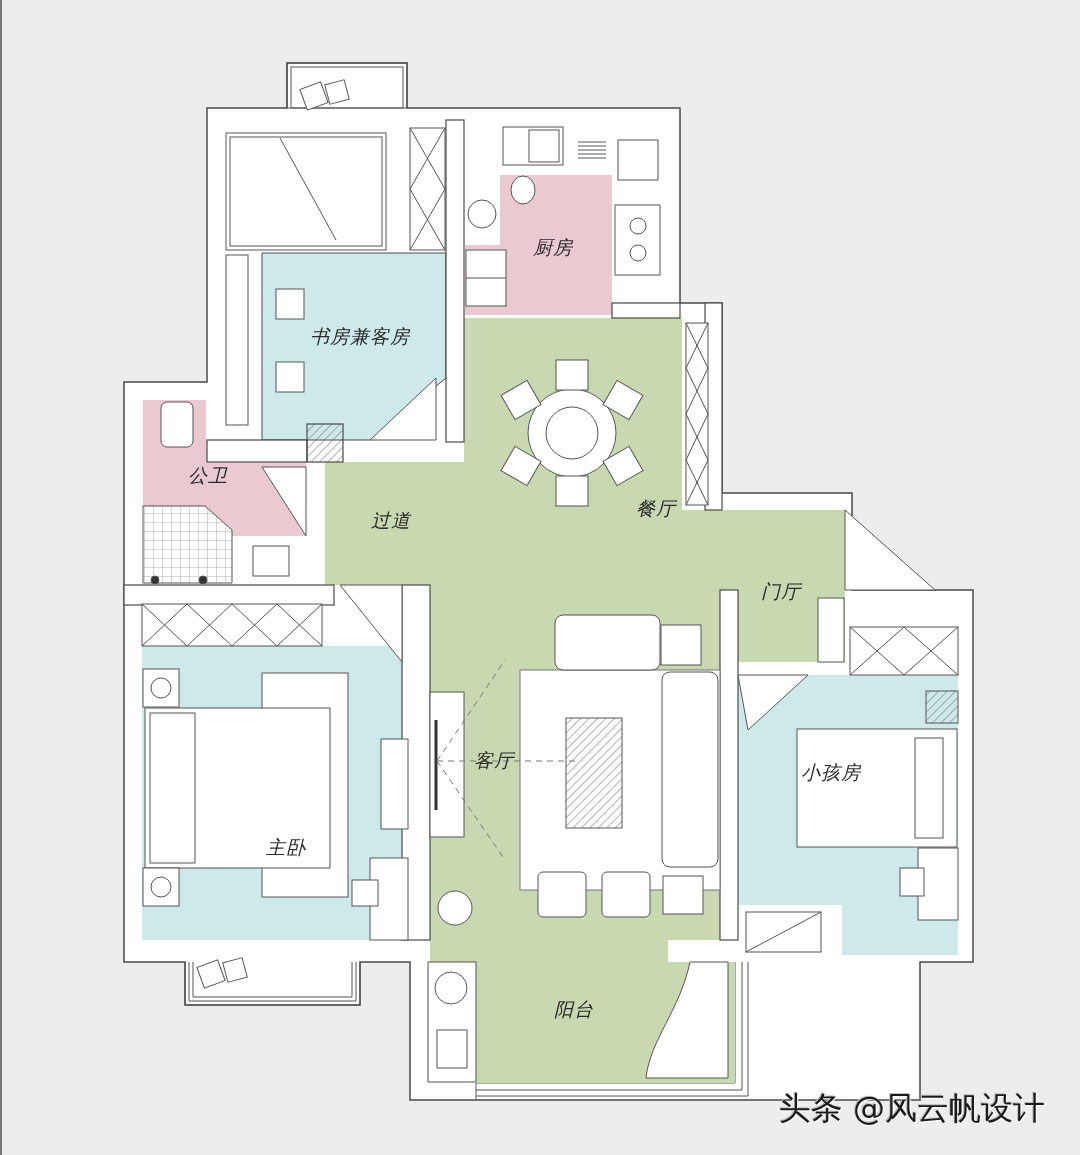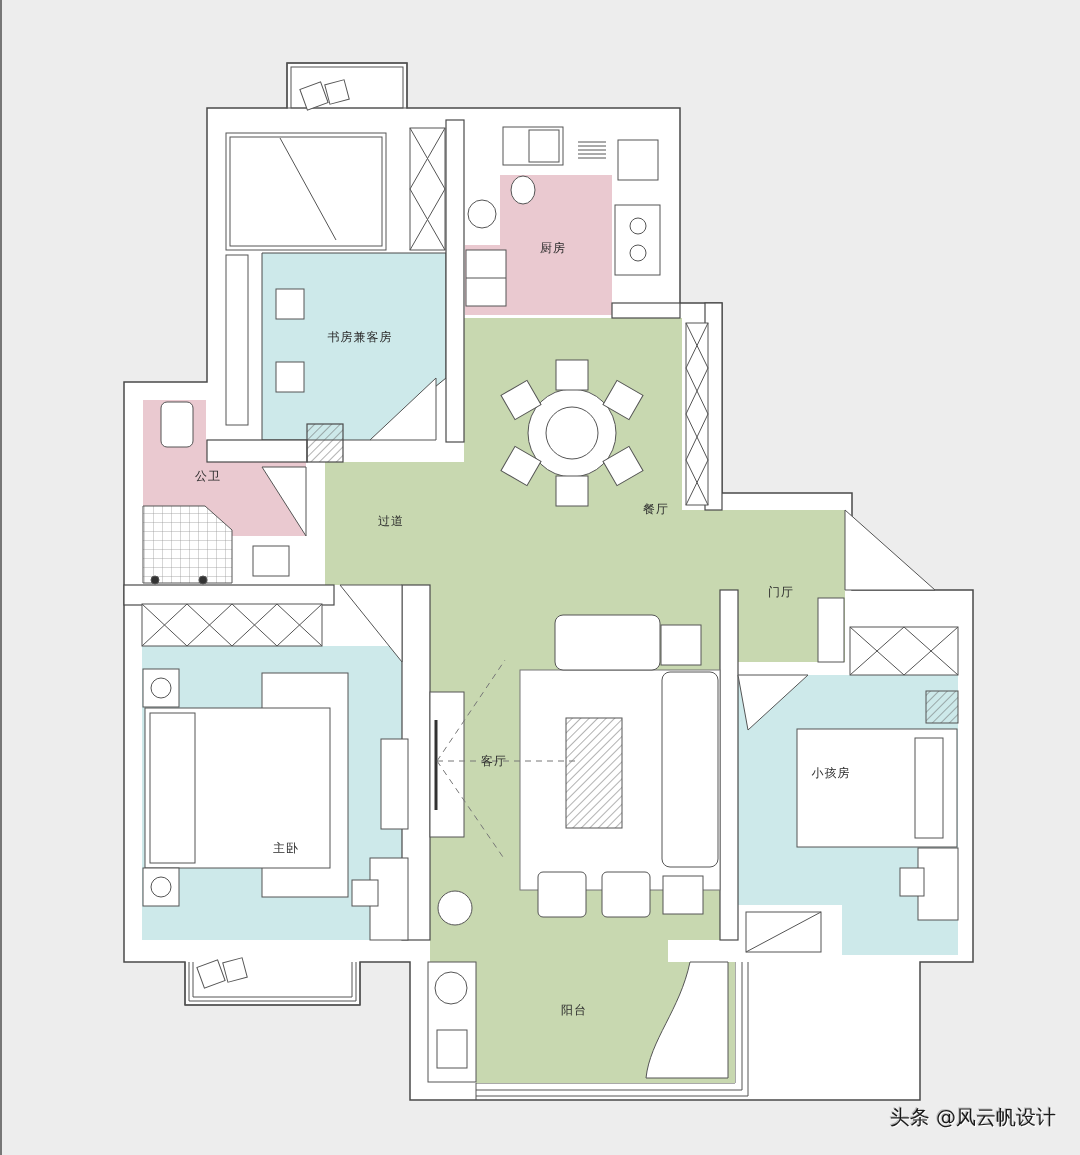--- a/index.html
+++ b/index.html
@@ -6,30 +6,31 @@
   body {
     width: 1080px; height: 1155px; overflow: hidden;
     background: #ededed;
     font-family: "DejaVu Sans", sans-serif;
     position: relative;
   }
   #plan { position: absolute; left: 0; top: 0; width: 1080px; height: 1155px; }
   .room-label {
     position: absolute;
     font-family: "DejaVu Sans", sans-serif;
-    font-size: 12px;
+    font-size: 19px;
     color: #2b2b2b;
     white-space: nowrap;
     transform: translate(-50%, -50%);
     letter-spacing: 1px;
+    font-style: italic;
   }
   .watermark {
-    position: absolute; right: 24px; bottom: 24px;
+    position: absolute; right: 35px; bottom: 24px;
     font-family: "DejaVu Sans", sans-serif;
-    font-size: 20px; color: #1a1a1a;
+    font-size: 32px; color: #1a1a1a;
     text-shadow: 1px 1px 0 #ffffff, -1px -1px 0 #bdbdbd;
     margin-left: 8px;
   }
   .left-edge { position: absolute; left: 0; top: 0; width: 2px; height: 1155px; background: #777; }
 </style>
 </head>
 <body>
 
 <div class="left-edge"></div>
 

